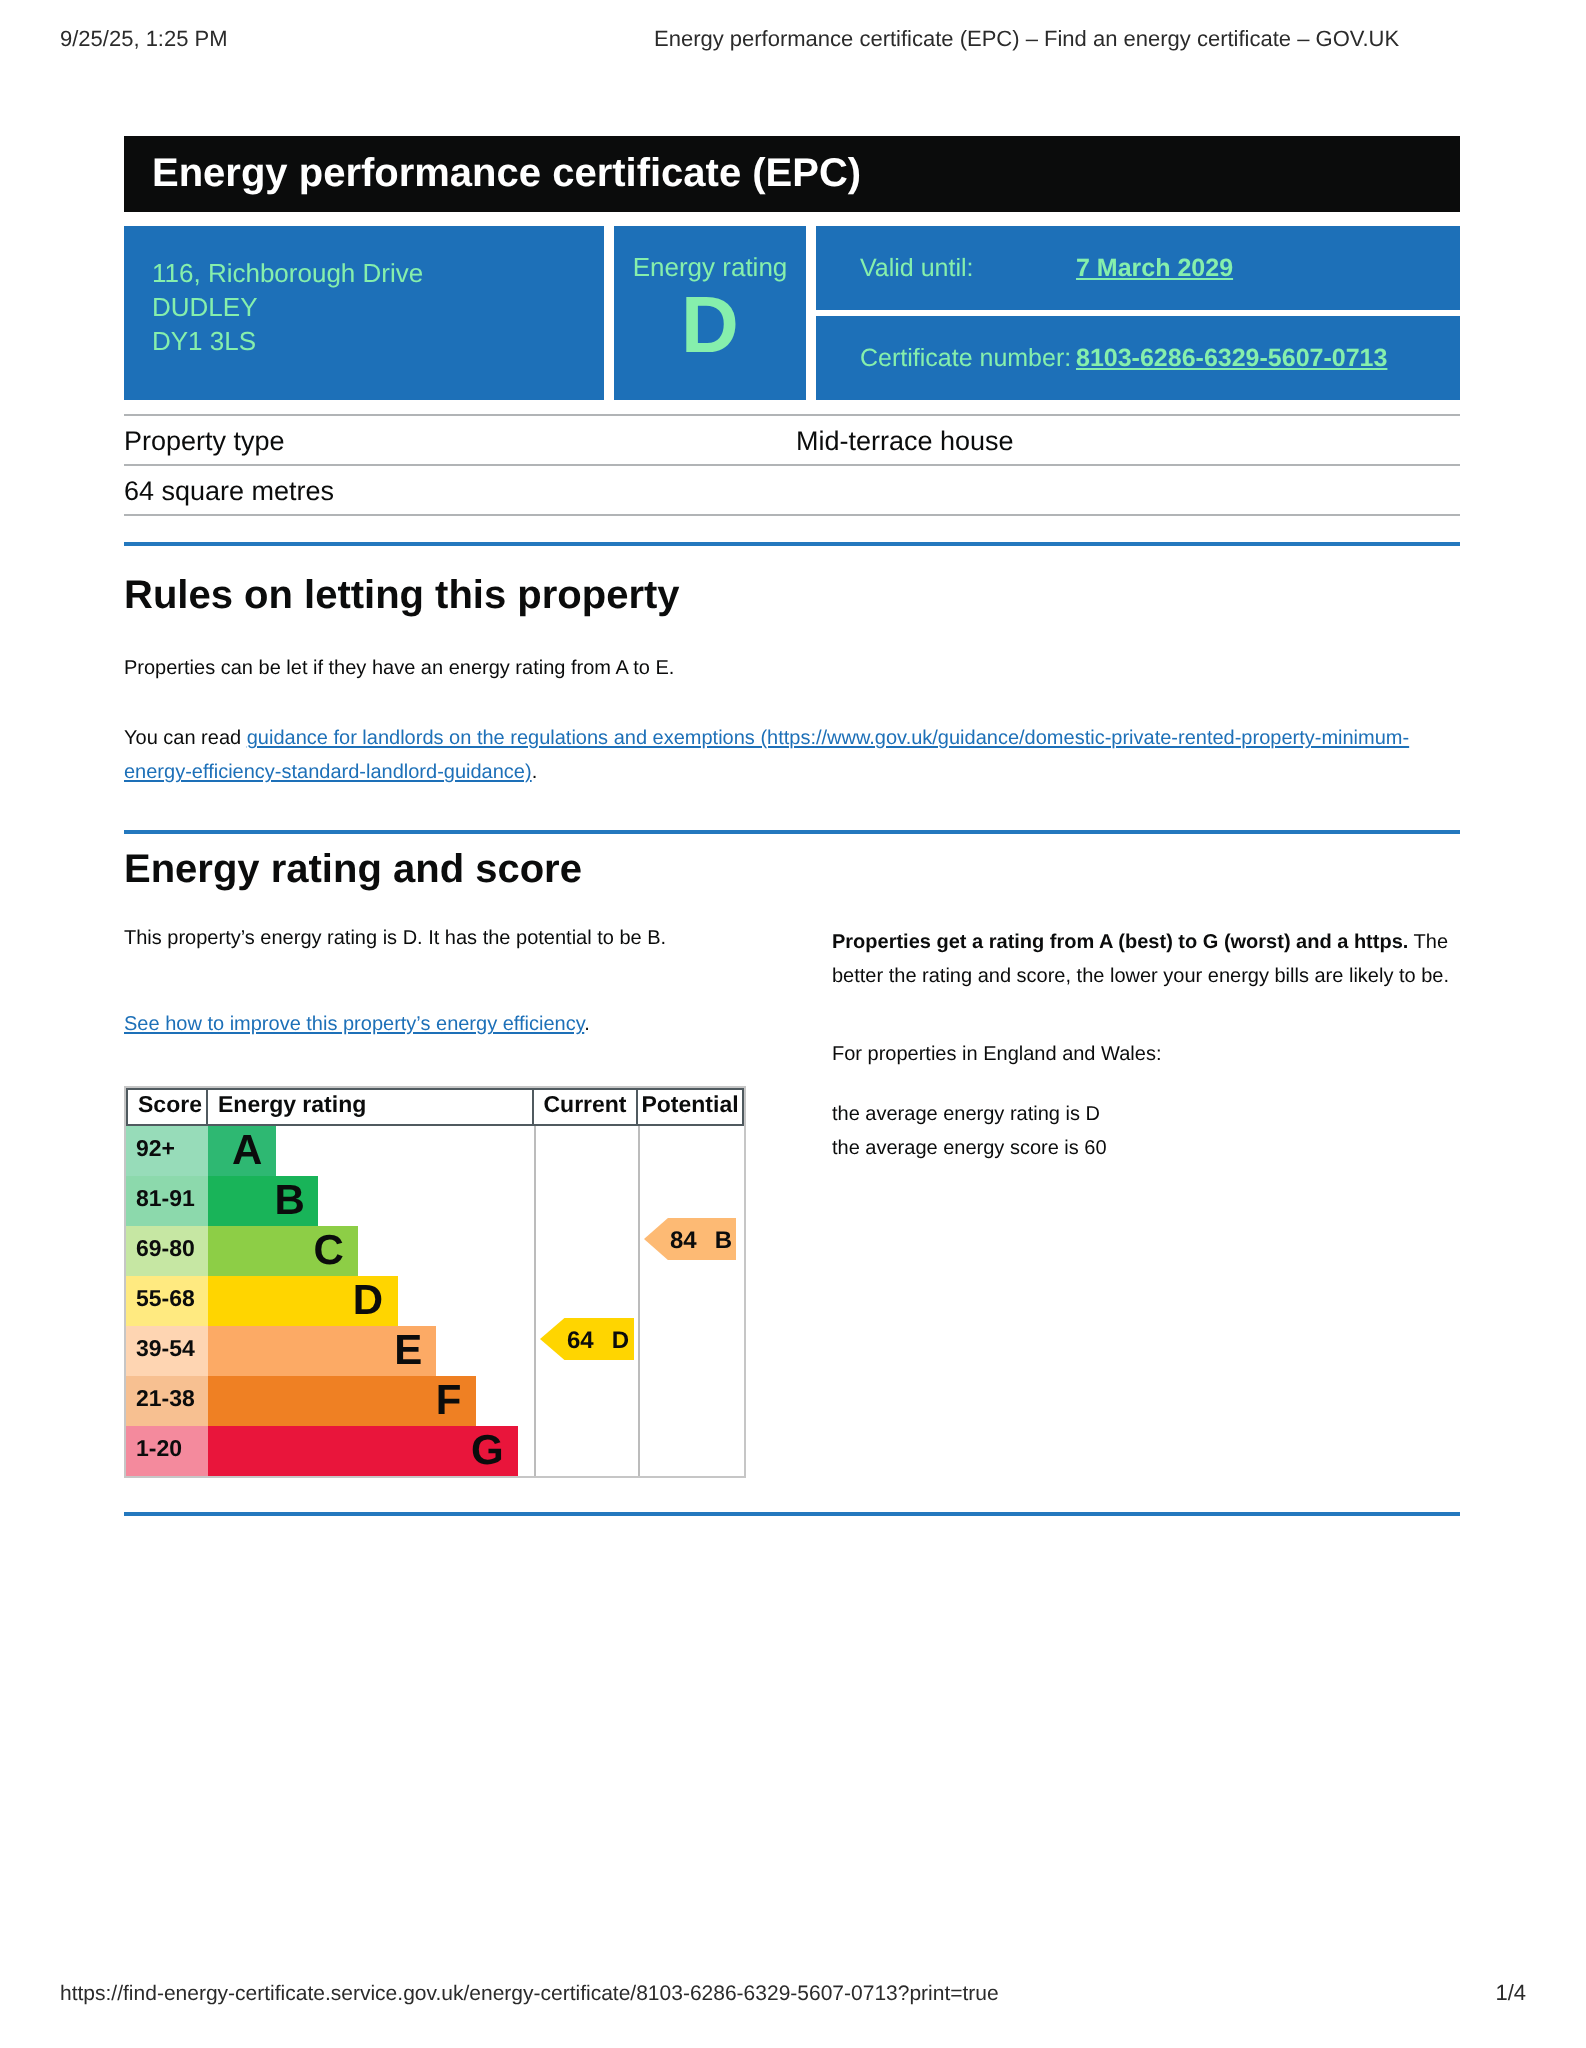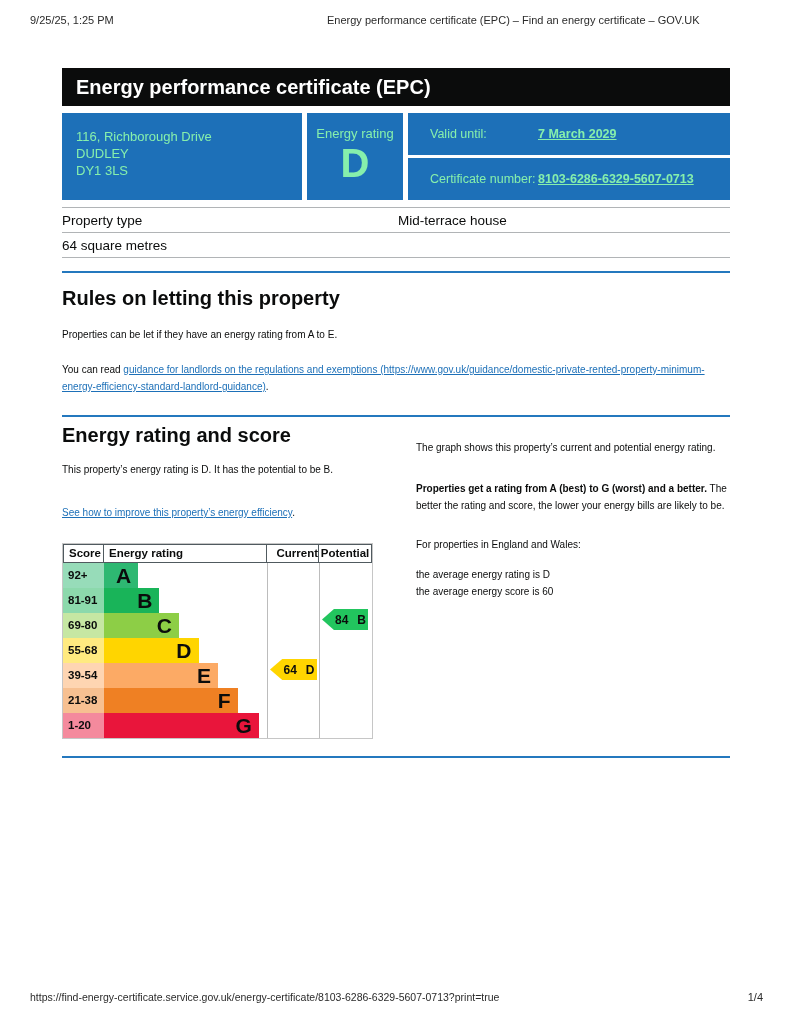--- a/index.html
+++ b/index.html
@@ -62,21 +62,21 @@
   .col-right .p3 { margin-top:22px; }
   .col-right .p4 { margin-top:13px; }
 
   
   .chart { margin-top:22px; width:311px; border:1px solid #c6c6c6; background:#fff; }
   .c-hdr { display:flex; height:19px; font-weight:bold; font-size:11.5px; line-height:17px; }
   .c-hdr-cell { border:1px solid #505a5f; border-left:none; padding-left:5px; white-space:nowrap; }
   .c-hdr-cell:first-child { border-left:1px solid #505a5f; }
   .c-hdr-0 { width:41px; }
   .c-hdr-1 { width:163px; }
-  .c-hdr-2 { width:52px; text-align:right; padding-left:0; }
+  .c-hdr-2 { width:52px; text-align:center; padding-left:0; }
   .c-hdr-3 { width:53px; text-align:center; padding-left:0; }
   .c-body { position:relative; height:175px; }
   .c-row { display:flex; height:25px; }
   .c-score { width:41px; font-weight:bold; font-size:11.5px; line-height:25px; padding-left:5px; }
   .c-area { width:163px; }
   .c-bar { height:25px; display:flex; align-items:center; justify-content:flex-end;
            padding-right:7px; font-weight:bold; font-size:21px; color:#0b0c0c; }
   .c-vline { position:absolute; top:0; bottom:0; width:1px; background:#bcbcbc; }
   .c-arrow { position:absolute; height:21px; display:flex; align-items:center; justify-content:center;
              gap:9px; font-weight:bold; font-size:12px; padding-left:11px;
@@ -190,30 +190,29 @@
               <div class="c-area">
                 <div class="c-bar" style="width: 95%; background: rgb(233, 21, 59);">G</div>
               </div>
             </div>
             <div class="c-vline" style="left: 204px;"></div>
             <div class="c-vline" style="left: 256px;"></div>
             <div class="c-arrow" style="background: rgb(255, 213, 0); left: 207px; width: 47px; top: 96px;">
               <div class="c-arrow-score">64</div>
               <div class="c-arrow-band">D</div>
             </div>
-            <div class="c-arrow" style="background: #22c55e; left: 259px; width: 46px; top: 46px;">
+            <div class="c-arrow" style="background: #fdba74; left: 259px; width: 46px; top: 46px;">
               <div class="c-arrow-score">84</div>
               <div class="c-arrow-band">B</div>
             </div>
           </div>
         </div>
     </div>
     <div class="col-right">
-      <p class="p1">The graph shows this property’s current and potential energy rating.</p>
-      <p class="p2"><strong>Properties get a rating from A (best) to G (worst) and a better.</strong><span> The better the rating and score, the lower your energy bills are likely to be.</span></p>
+      <p class="p2"><strong>Properties get a rating from A (best) to G (worst) and a https.</strong><span> The better the rating and score, the lower your energy bills are likely to be.</span></p>
       <p class="p3">For properties in England and Wales:</p>
       <p class="p4"><span>the average energy rating is D</span><br><span>the average energy score is 60</span></p>
     </div>
   </div>
 
   <hr class="blue-rule rule-3">
 
 </div>
 
 <div class="print-footer">

